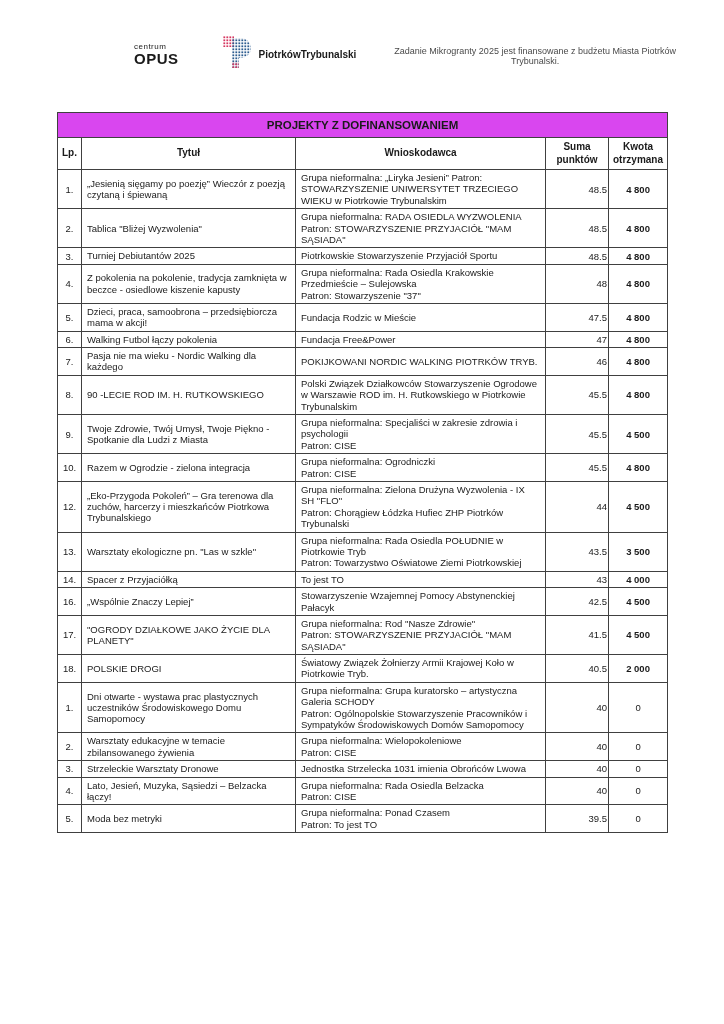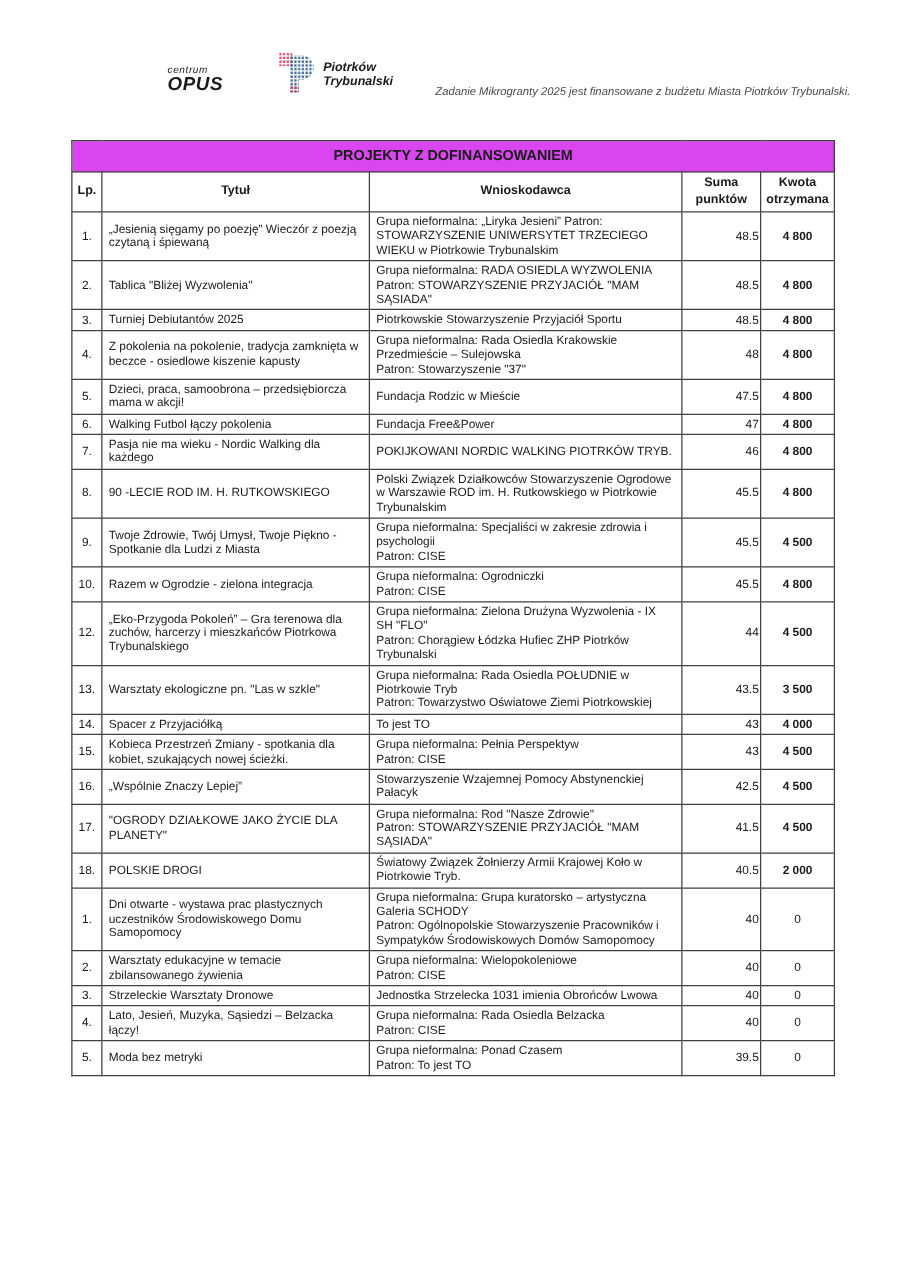--- a/index.html
+++ b/index.html
@@ -6,36 +6,35 @@
   html, body { background: #ffffff; }
   body {
     width: 724px; height: 1024px;
     font-family: "Liberation Sans", sans-serif;
     color: #1a1a1a;
     position: relative;
     overflow: hidden;
   }
   .page-header {
     display: flex;
-    align-items: flex-end;
+    align-items: center;
     padding: 30px 30px 0 116px;
     height: 78px;
-    font-style: italic;
   }
   
   .logo-opus { display: flex; align-items: center; gap: 5px; }
   .opus-icon { display: flex; flex-direction: column; gap: 1px; }
   .opus-shape-top { width: 13px; height: 14px; border-radius: 2px 8px 8px 8px; }
   .opus-shape-bottom { width: 13px; height: 14px; border-radius: 8px 2px 8px 8px; }
   .opus-text { display: flex; flex-direction: column; line-height: 1; }
   .opus-small { font-size: 8px; letter-spacing: 0.5px; }
   .opus-big { font-size: 15px; font-weight: bold; letter-spacing: 0.5px; }
   
   .logo-city { display: flex; align-items: center; gap: 6px; margin-left: 44px; }
-  .city-text { display: flex; flex-direction: column; line-height: 1.1; font-weight: bold; font-size: 10px; }
+  .city-text { display: flex; flex-direction: row; line-height: 1.1; font-weight: bold; font-size: 10px; }
   
   .funding-note {
     margin-left: 20px;
     flex: 1;
     font-size: 9px;
     color: #4a4a4a;
     text-align: center;
     padding-top: 4px;
   }
   
@@ -221,28 +220,20 @@
           <td class="cell-amount">3 500</td>
         </tr>
         <tr class="sec-0">
           <td class="cell-lp">14.</td>
           <td class="cell-title">Spacer z Przyjaciółką</td>
           <td class="cell-applicant">To jest TO</td>
           <td class="cell-points">43</td>
           <td class="cell-amount">4 000</td>
         </tr>
         <tr class="sec-0">
-          <td class="cell-lp">15.</td>
-          <td class="cell-title">Kobieca Przestrzeń Zmiany - spotkania dla kobiet, szukających nowej ścieżki.</td>
-          <td class="cell-applicant">Grupa nieformalna: Pełnia Perspektyw
-Patron: CISE</td>
-          <td class="cell-points">43</td>
-          <td class="cell-amount">4 500</td>
-        </tr>
-        <tr class="sec-0">
           <td class="cell-lp">16.</td>
           <td class="cell-title">„Wspólnie Znaczy Lepiej”</td>
           <td class="cell-applicant">Stowarzyszenie Wzajemnej Pomocy Abstynenckiej Pałacyk</td>
           <td class="cell-points">42.5</td>
           <td class="cell-amount">4 500</td>
         </tr>
         <tr class="sec-0">
           <td class="cell-lp">17.</td>
           <td class="cell-title">"OGRODY DZIAŁKOWE JAKO ŻYCIE DLA PLANETY"</td>
           <td class="cell-applicant">Grupa nieformalna: Rod "Nasze Zdrowie"

